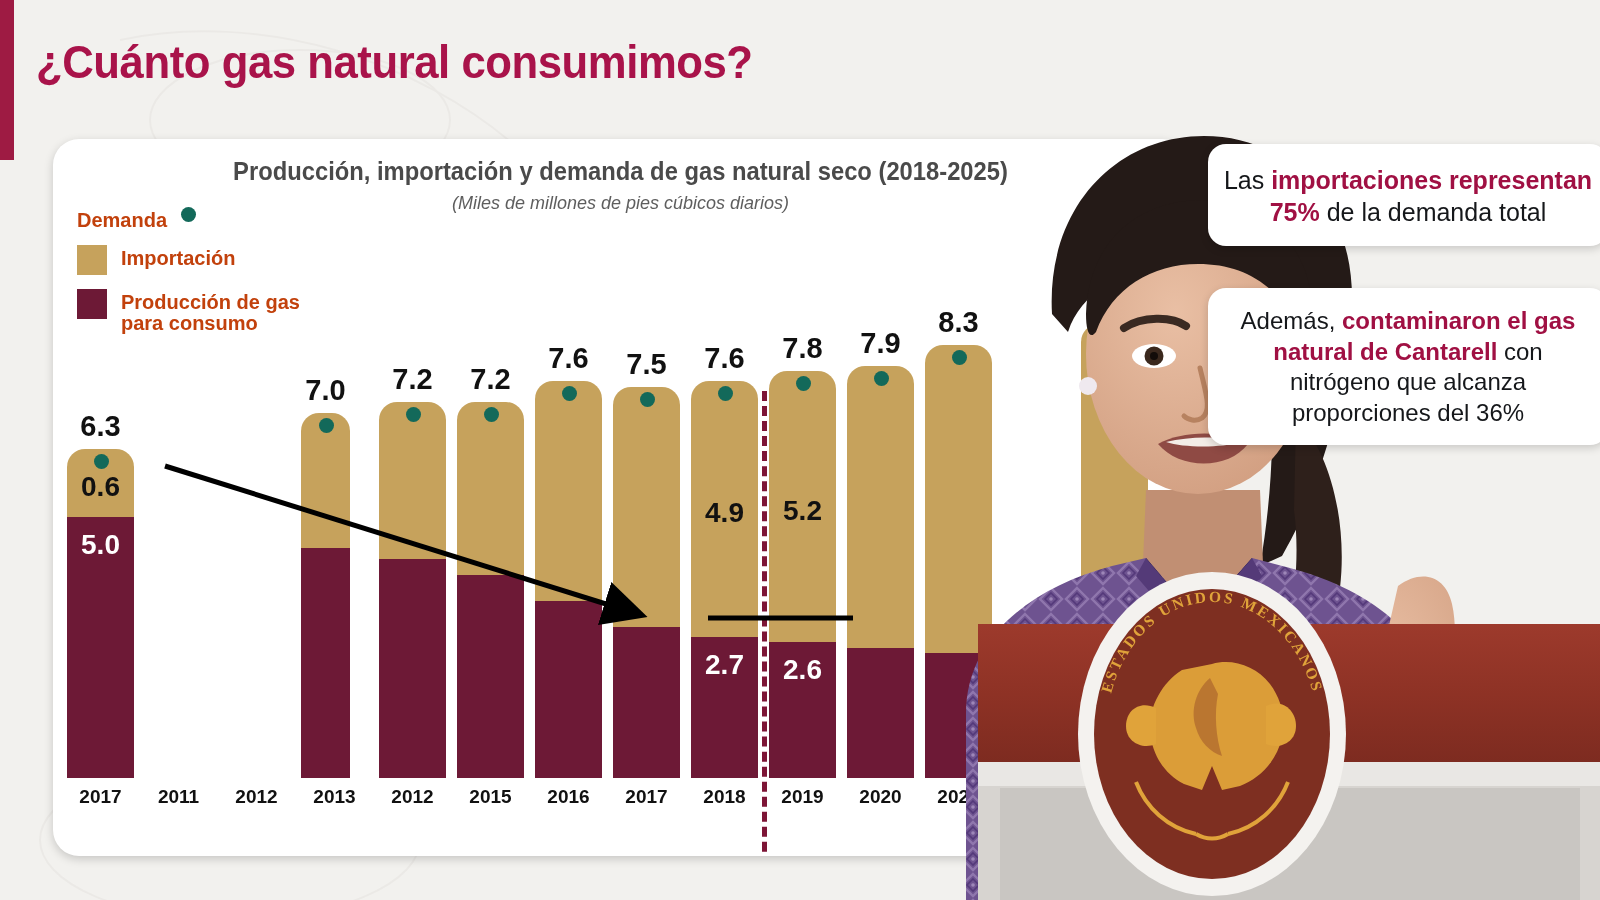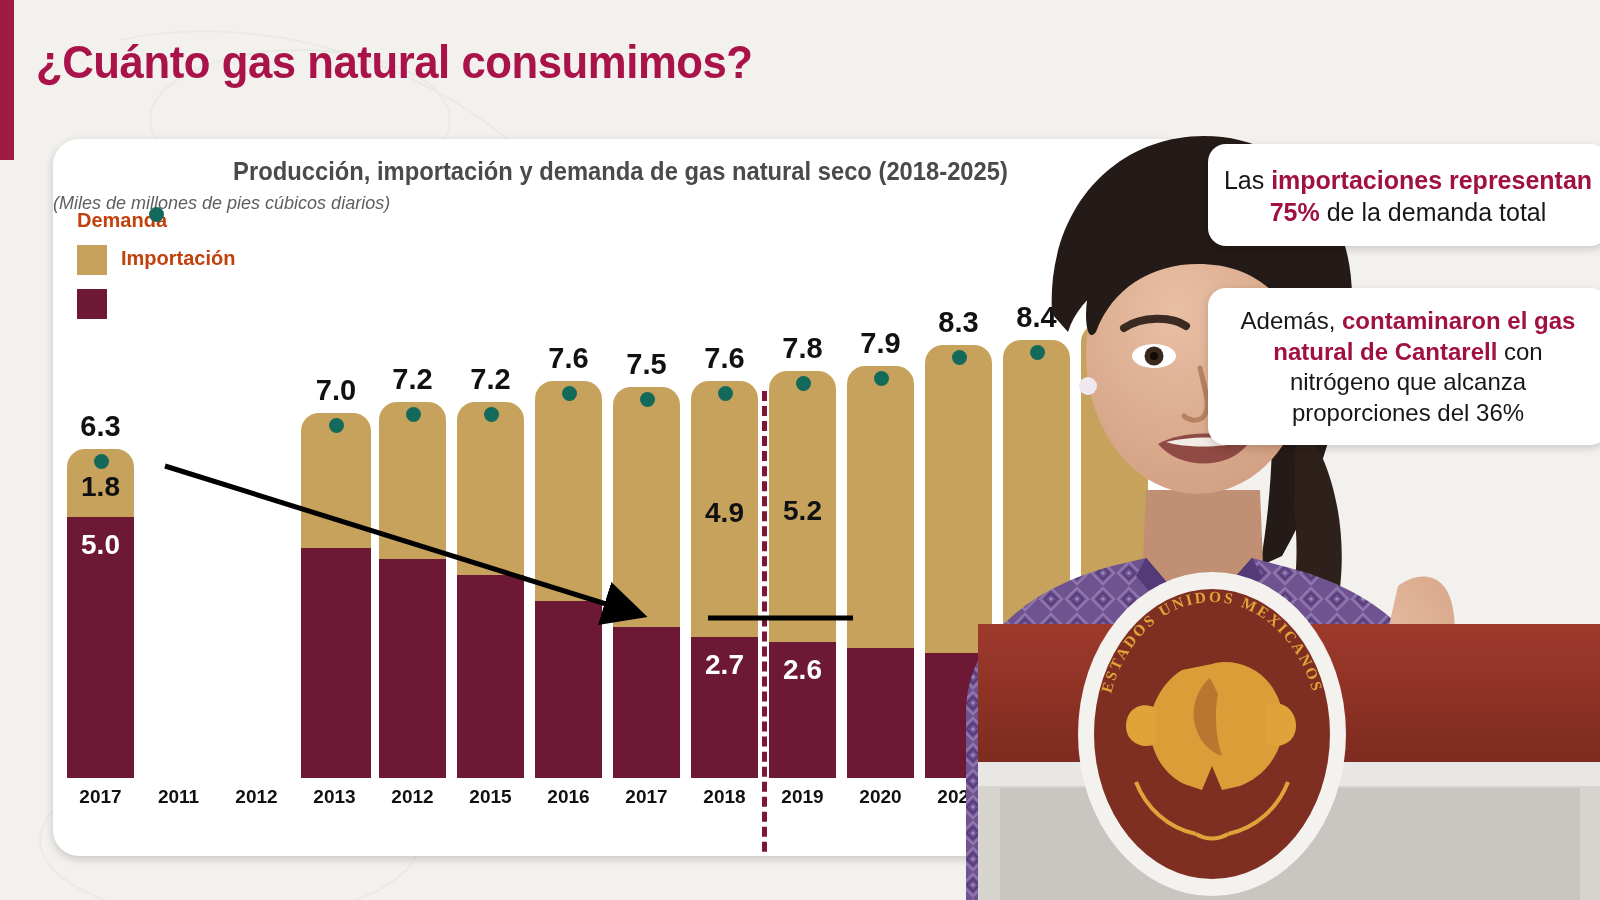--- a/index.html
+++ b/index.html
@@ -34,21 +34,21 @@
     background:#fff;border-radius:26px;z-index:2;
     box-shadow:0 3px 10px rgba(0,0,0,.18);
     overflow:hidden;
   }
   #chart-title{
     position:absolute;left:0;right:0;top:18px;text-align:center;
     font-size:25px;font-weight:bold;color:#4a4a4a;
     transform:scaleX(.95);
   }
   #chart-subtitle{
-    position:absolute;left:0;right:0;top:54px;
+    position:absolute;left:0;right:0;top:54px;text-align:center;
     font-size:18px;font-style:italic;color:#5e5e5e;
   }
 
   
   #legend{position:absolute;left:24px;top:68px;}
   .legend-row{display:flex;align-items:flex-start;margin-bottom:14px;}
   .legend-swatch{width:30px;height:30px;flex:none;margin-right:14px;}
   .legend-swatch.dot{border-radius:50%;background:#13695a;}
   .legend-swatch.imp{background:#c6a25c;}
   .legend-swatch.prod{background:#6d1936;}
@@ -140,37 +140,39 @@
     <div class="legend-row">
       <span class="legend-swatch dot"></span>
       <span class="legend-label">Demanda</span>
     </div>
     <div class="legend-row">
       <span class="legend-swatch imp"></span>
       <span class="legend-label">Importación</span>
     </div>
     <div class="legend-row">
       <span class="legend-swatch prod"></span>
+      <span class="legend-label">Producción de gas
+para consumo</span>
     </div>
   </div>
 
   <div id="plot">
       <div class="bar-group" style="left: 14px; width: 67px; height: 328.696px;">
         <div class="bar-stack" style="height: 328.696px;">
           <div class="bar-prod" style="height: 260.87px;"></div>
         </div>
         <div class="dot" style="bottom: 308.696px;"></div>
         <div class="val-top" style="bottom: 334.696px;">6.3</div>
-        <div class="val-imp" style="bottom: 274.783px;">1.8</div>
+        <div class="val-imp" style="bottom: 274.783px;">0.6</div>
         <div class="val-prod" style="bottom: 216.87px;">5.0</div>
       </div>
       <div class="year-label" style="left: 47.5px; transform: translateX(-50%);">2017</div>
       <div class="year-label" style="left: 125.5px; transform: translateX(-50%); text-align: right;">2011</div>
       <div class="year-label" style="left: 203.5px; transform: translateX(-50%);">2012</div>
-      <div class="bar-group" style="left: 248px; width: 70px; height: 365.217px;">
+      <div class="bar-group" style="left: 248px; width: 49px; height: 365.217px;">
         <div class="bar-stack" style="height: 365.217px;">
           <div class="bar-prod" style="height: 229.565px;"></div>
         </div>
         <div class="dot" style="bottom: 345.217px;"></div>
         <div class="val-top" style="bottom: 371.217px;">7.0</div>
       </div>
       <div class="year-label" style="left: 281.5px; transform: translateX(-50%);">2013</div>
       <div class="bar-group" style="left: 326px; width: 67px; height: 375.652px;">
         <div class="bar-stack" style="height: 375.652px;">
           <div class="bar-prod" style="height: 219.13px;"></div>
@@ -232,27 +234,20 @@
       </div>
       <div class="year-label" style="left: 827.5px; transform: translateX(-50%);">2020</div>
       <div class="bar-group" style="left: 872px; width: 67px; height: 433.043px;">
         <div class="bar-stack" style="height: 433.043px;">
           <div class="bar-prod" style="height: 125.217px;"></div>
         </div>
         <div class="dot" style="bottom: 413.043px;"></div>
         <div class="val-top" style="bottom: 439.043px;">8.3</div>
       </div>
       <div class="year-label" style="left: 905.5px; transform: translateX(-50%);">2021</div>
-      <div class="bar-group" style="left: 950px; width: 67px; height: 438.261px;">
-        <div class="bar-stack" style="height: 438.261px;">
-          <div class="bar-prod" style="height: 120px;"></div>
-        </div>
-        <div class="dot" style="bottom: 418.261px;"></div>
-        <div class="val-top" style="bottom: 444.261px;">8.4</div>
-      </div>
       <div class="year-label" style="left: 983.5px; transform: translateX(-50%);">2022</div>
       <div class="bar-group" style="left: 1028px; width: 67px; height: 453.913px;">
         <div class="bar-stack" style="height: 453.913px;">
           <div class="bar-prod" style="height: 114.783px;"></div>
         </div>
         <div class="dot" style="bottom: 433.913px;"></div>
         <div class="val-top" style="bottom: 459.913px;">8.7</div>
       </div>
       <div class="year-label" style="left: 1061.5px; transform: translateX(-50%);">2023</div>
     </div>

